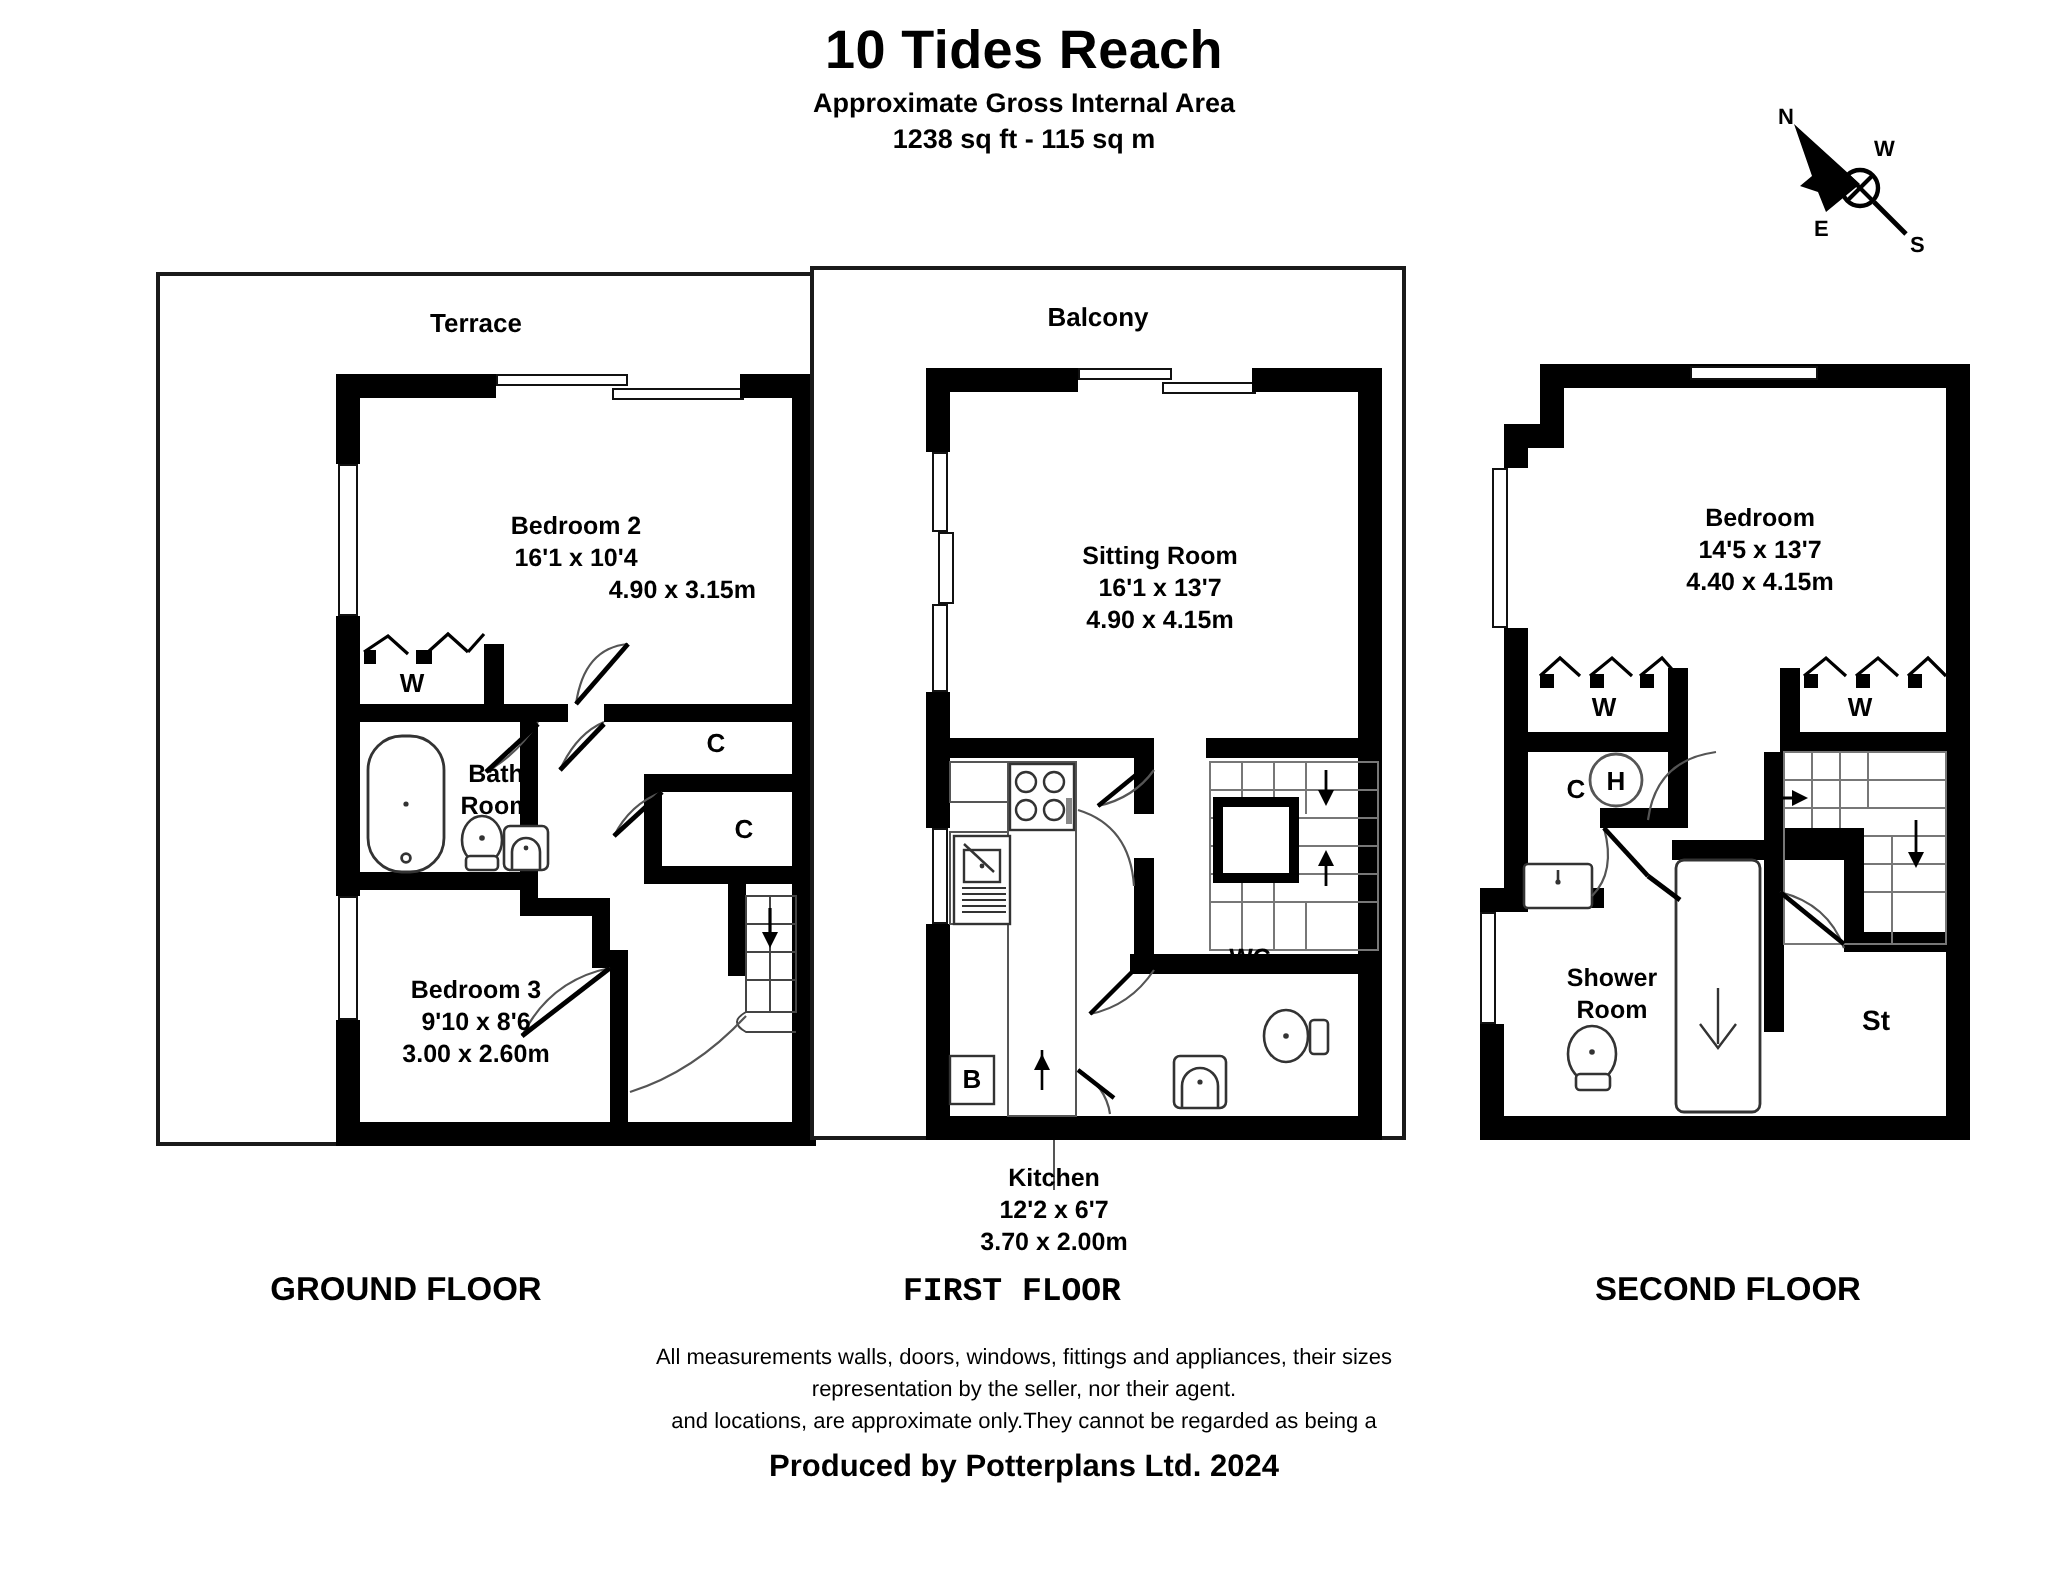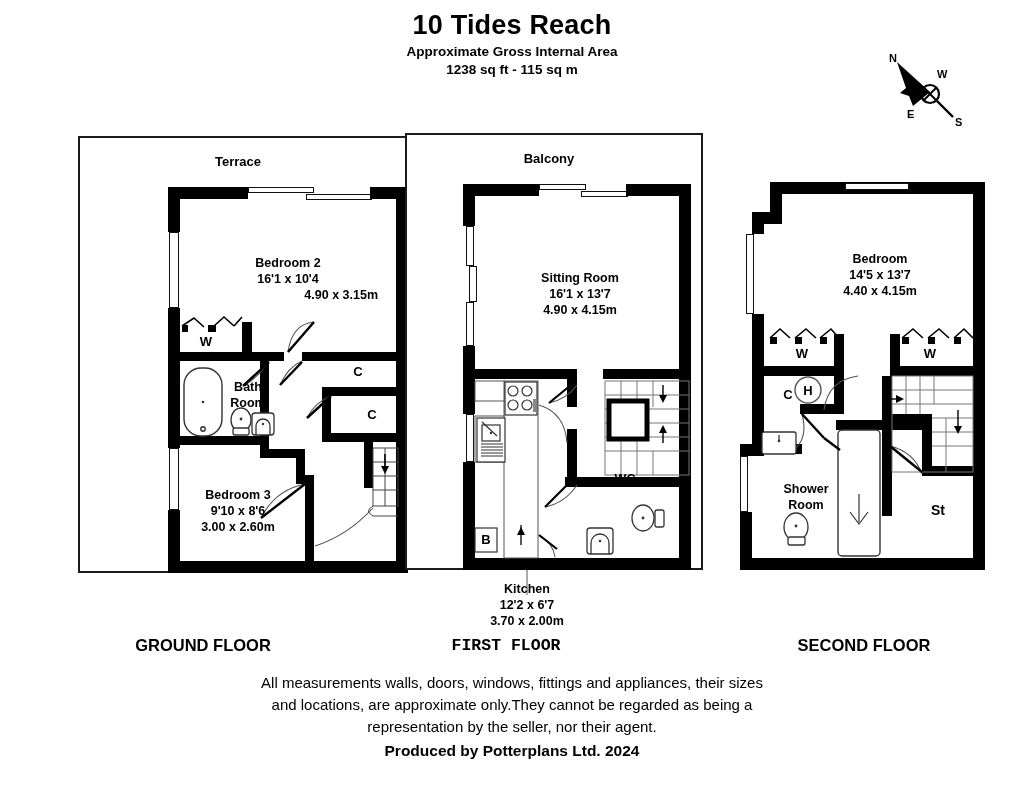--- a/index.html
+++ b/index.html
@@ -44,21 +44,21 @@
   .floorcap{
     position:absolute;font-weight:bold;font-size:16.5px;text-align:center;white-space:nowrap;
   }
 
   
   .fx{position:absolute;left:0;top:0;overflow:visible;}
 
   
   #footer{position:absolute;left:0;right:0;top:672px;text-align:center;}
   #footer .f-head{font-size:17px;font-weight:bold;margin-bottom:4px;}
-  #footer .f-line{font-size:15px;line-height:1.45;text-align:center;}
+  #footer .f-line{font-size:11px;line-height:1.45;text-align:center;}
   #footer .f-prod{font-size:15.5px;font-weight:bold;margin-top:5px;}
 </style>
 </head>
 <body>
 
 <div class="stage">
 
   <div id="title">10 Tides Reach</div>
   <div id="subtitle1">Approximate Gross Internal Area</div>
   <div id="subtitle2">1238 sq ft - 115 sq m</div>
@@ -442,18 +442,18 @@
     <div class="lbl roomname" style="left:20px;top:300px;width:92px;">Shower</div>
     <div class="lbl roomname" style="left:20px;top:316px;width:92px;">Room</div>
 
     <div class="tag" style="left:178px;top:320px;width:40px;font-size:14px;">St</div>
   </div>
 
   <div class="floorcap" style="left:736px;top:636px;width:256px;">SECOND FLOOR</div>
 
   <div id="footer">
     <div class="f-line">All measurements walls, doors, windows, fittings and appliances, their sizes</div>
+    <div class="f-line">representation by the seller, nor their agent.</div>
     <div class="f-line">and locations, are approximate only.They cannot be regarded as being a</div>
-    <div class="f-line">representation by the seller, nor their agent.</div>
     <div class="f-prod">Produced by Potterplans Ltd. 2024</div>
   </div>
 
 </div>
 
 </body></html>

